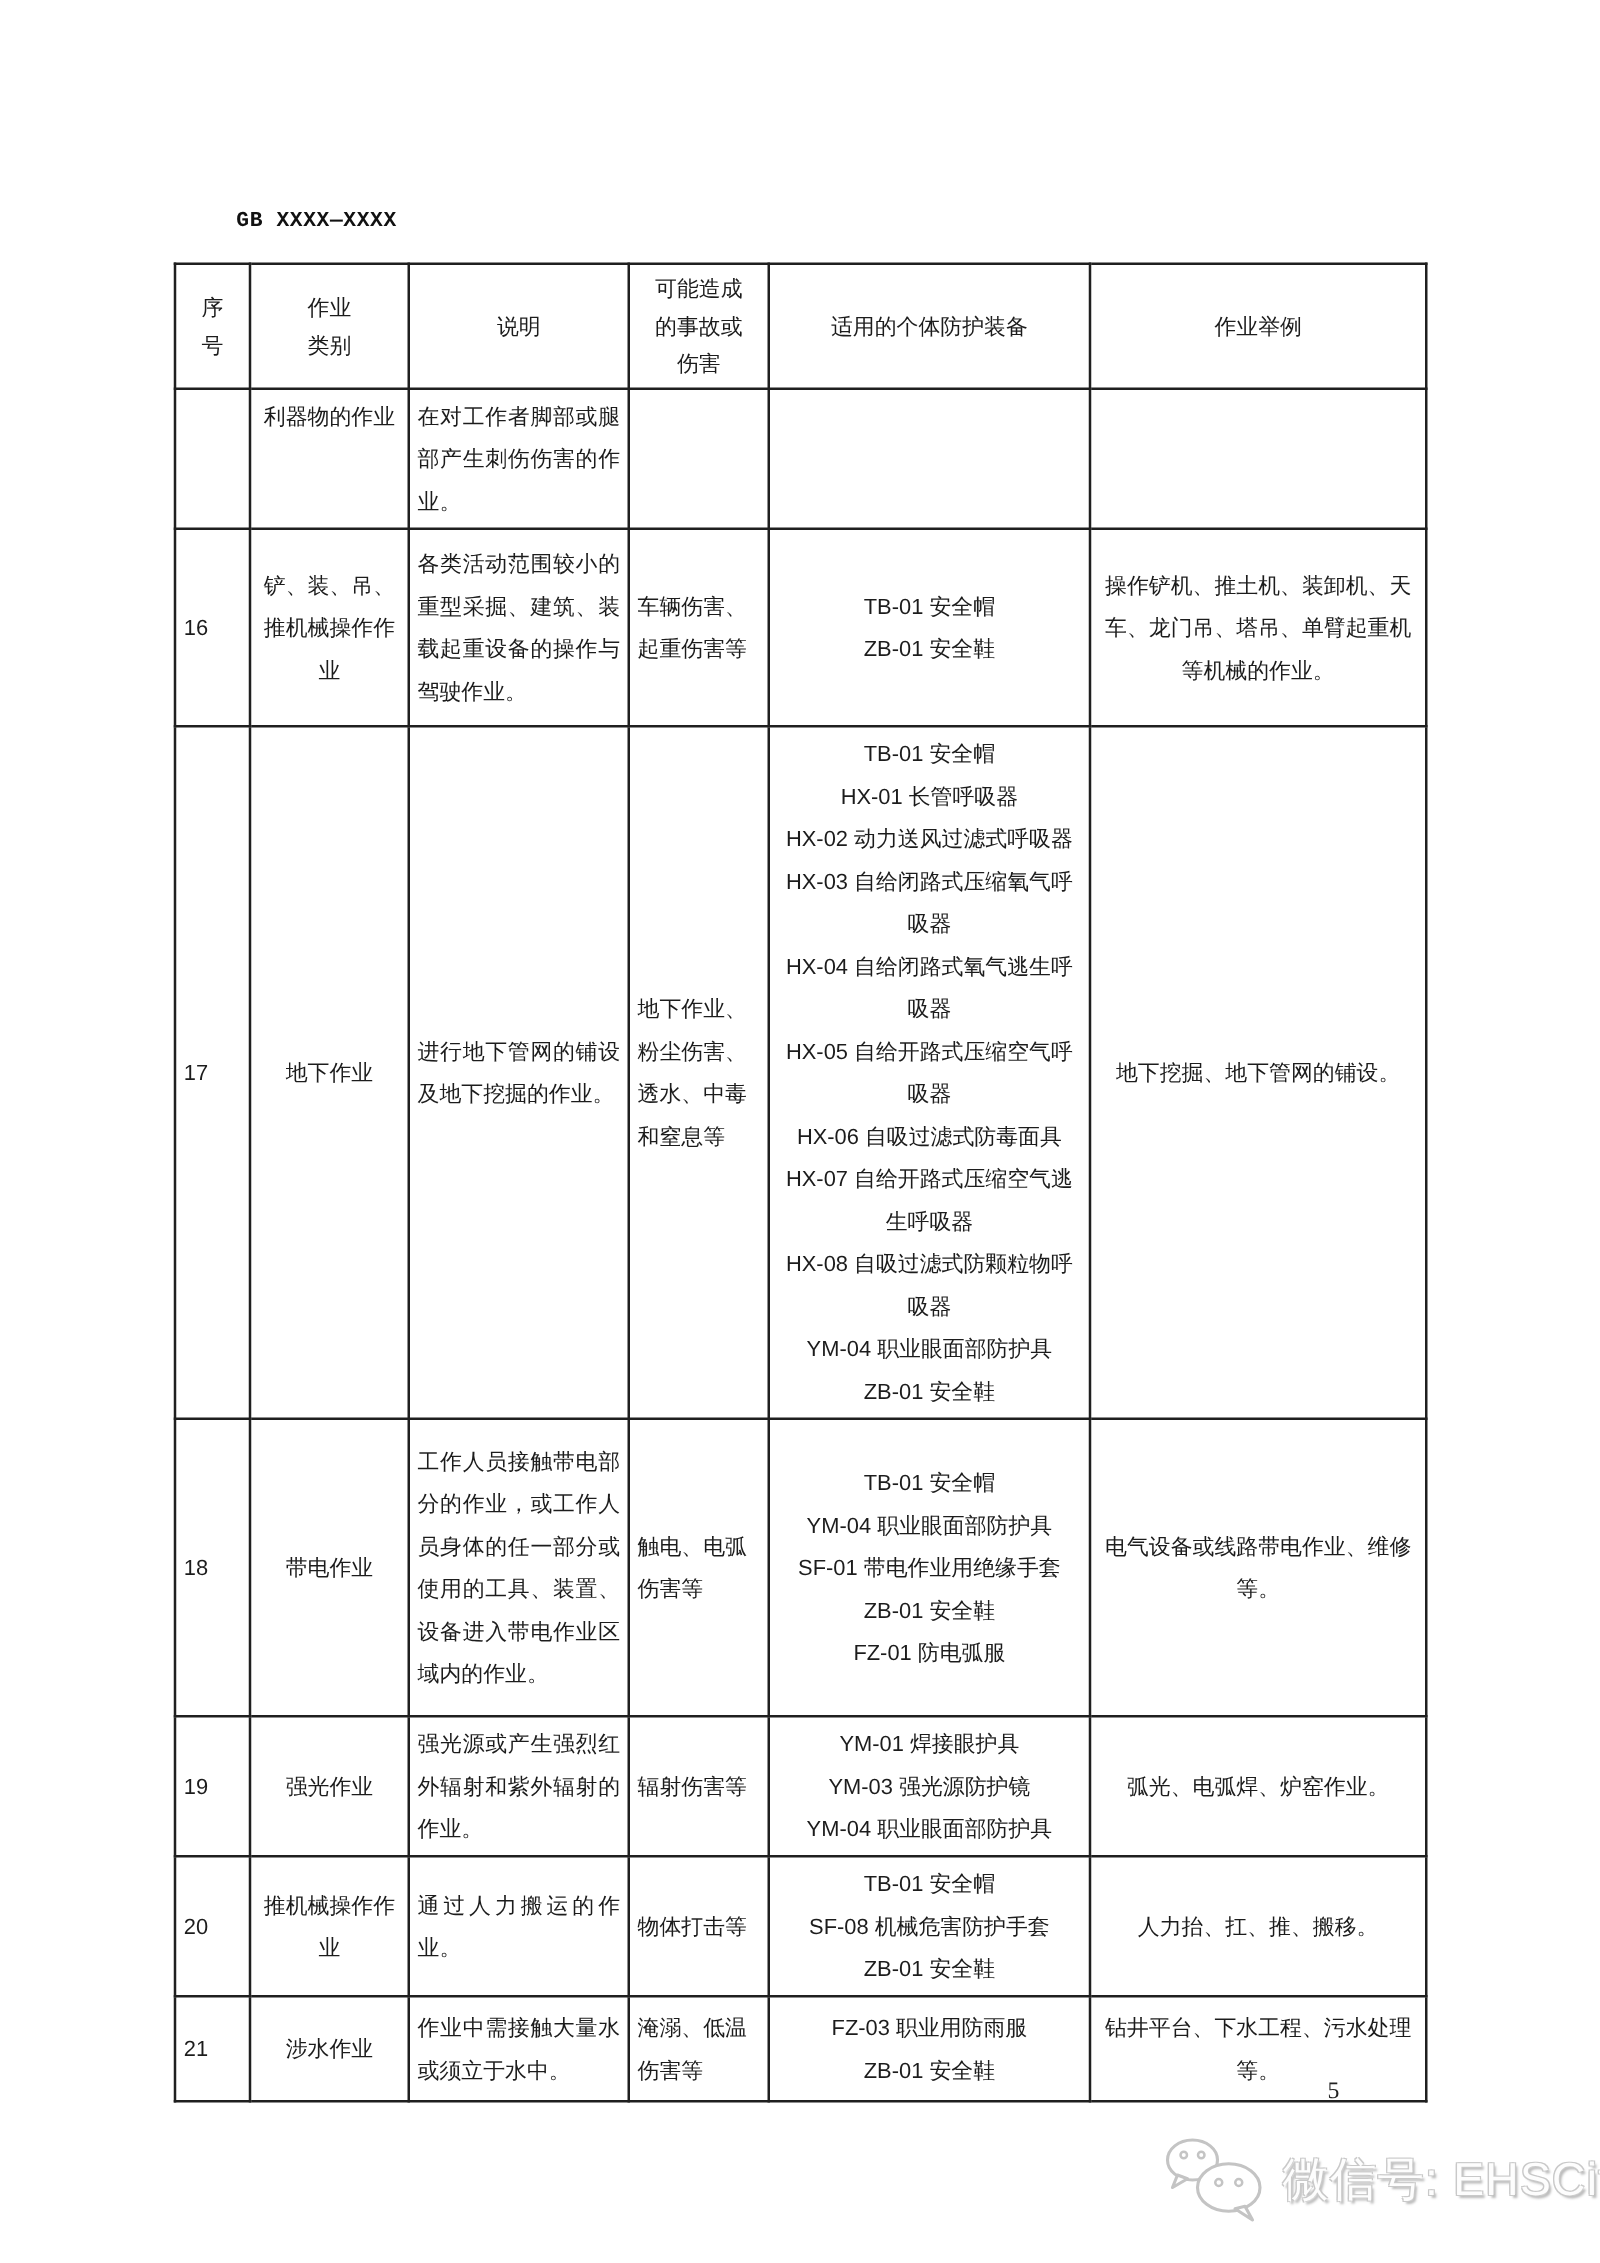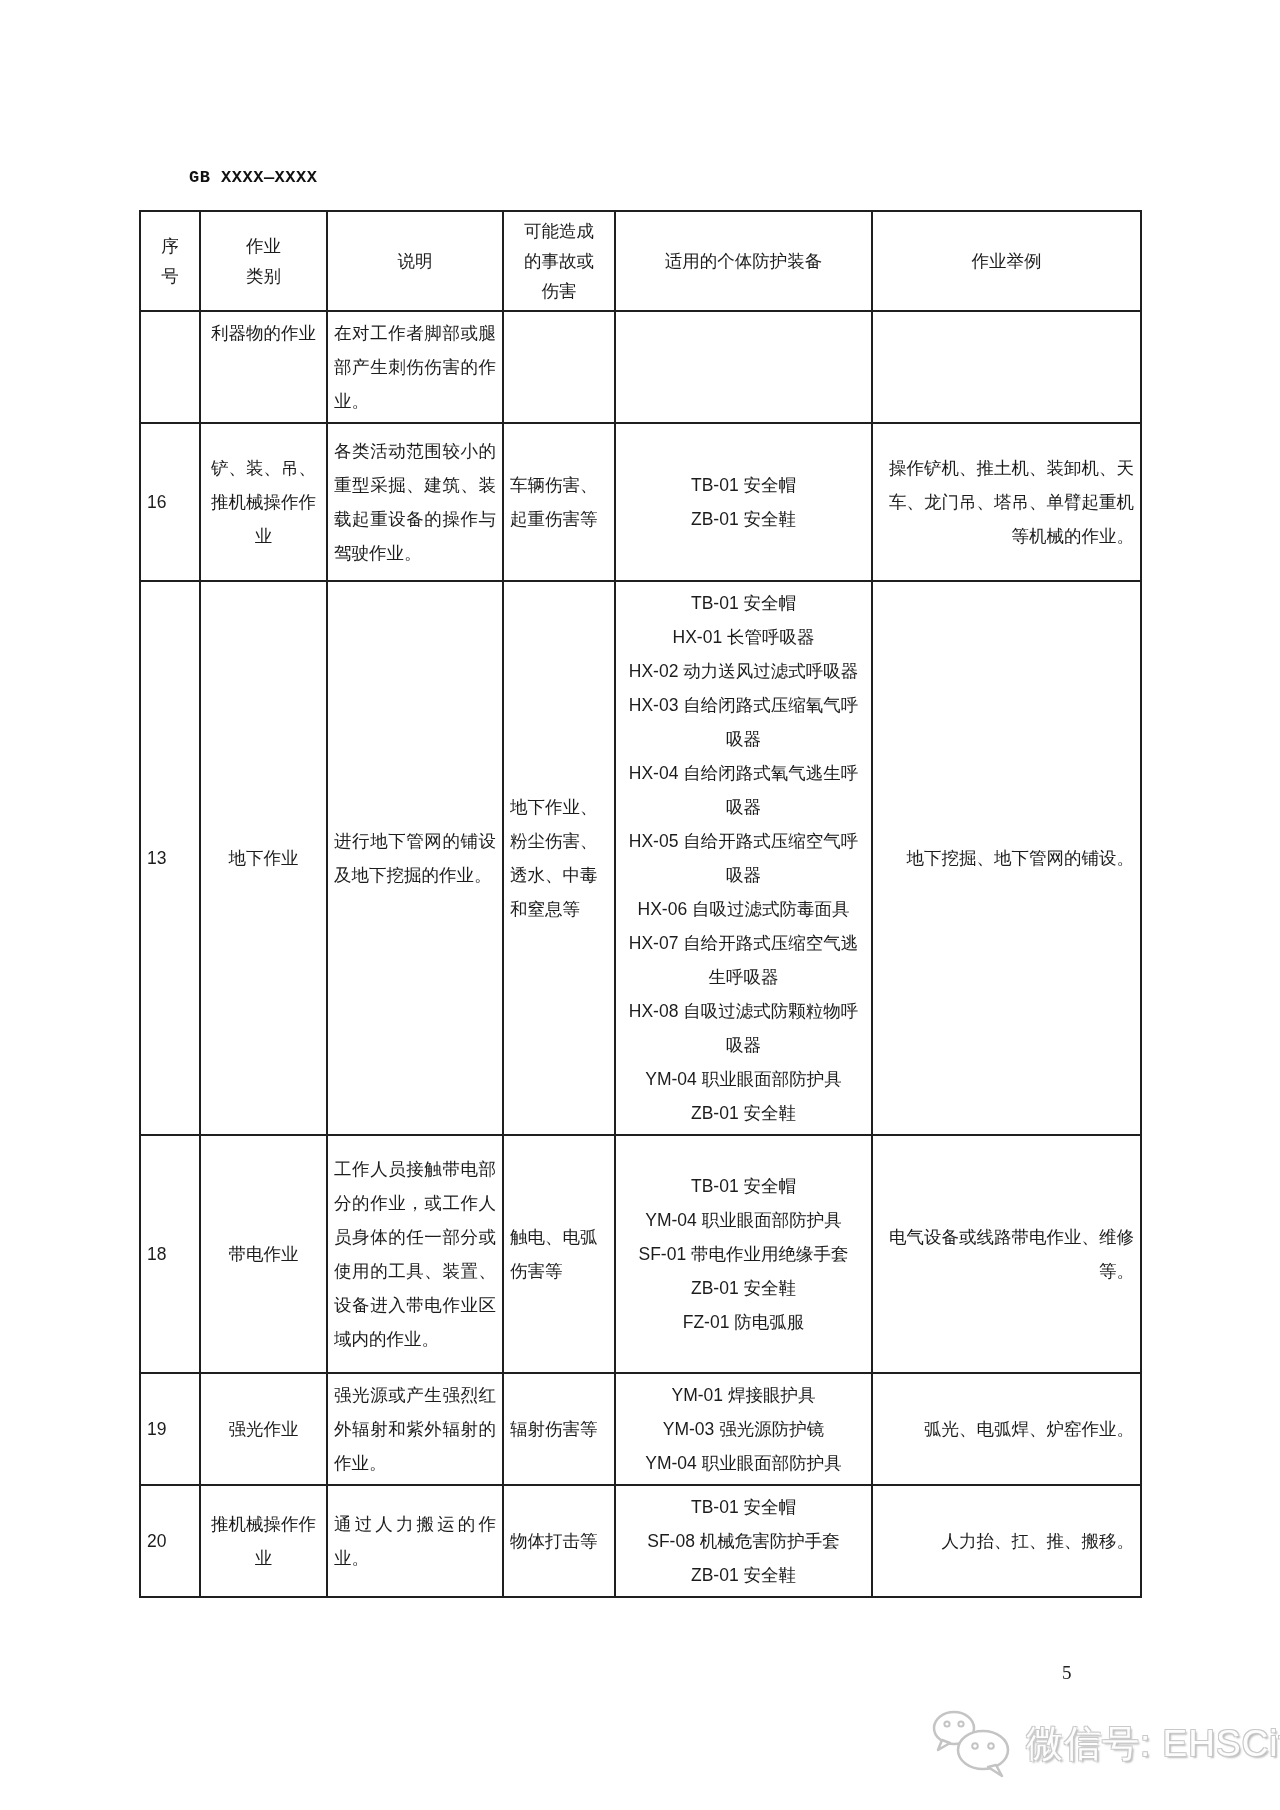--- a/index.html
+++ b/index.html
@@ -32,21 +32,21 @@
     padding:4px 6px;
     word-break:break-all;
     white-space:pre-line;
   }
   .std-table th{line-height:30px;text-align:center;}
   .c-no{text-align:left;}
   .c-cat{text-align:center;padding:4px 8px;}
   .c-desc{text-align:justify;text-align-last:left;padding:6px 12px;}
   .c-acc{padding:4px 6px;}
   .c-ppe{text-align:center;padding:8px 4px 8px 13px;line-height:35px;}
-  .c-ex{text-align:right;padding:8px 4px 8px 11px;line-height:35px;}
+  .c-ex{text-align:center;padding:8px 4px 8px 11px;line-height:35px;}
   tr.row-head{height:86px;}
   tr.row-0{height:96px;}
   tr.row-0 td{vertical-align:top;}
   tr.row-1{height:158px;}
   tr.row-3{height:238px;}
   tr.row-4{height:108px;}
   tr.row-5{height:98px;}
   tr.row-6{height:84px;}
   .page-number{
     position:absolute;left:1062px;top:1662px;
@@ -110,21 +110,21 @@
       <td class="c-no">16</td>
       <td class="c-cat">铲、装、吊、推机械操作作业</td>
       <td class="c-desc">各类活动范围较小的重型采掘、建筑、装载起重设备的操作与驾驶作业。</td>
       <td class="c-acc">车辆伤害、起重伤害等</td>
       <td class="c-ppe">TB-01 安全帽
 ZB-01 安全鞋</td>
       <td class="c-ex">操作铲机、推土机、装卸机、天车、龙门吊、塔吊、单臂起重机等机械的作业。</td>
     </tr>
 
     <tr class="row-2">
-      <td class="c-no">13</td>
+      <td class="c-no">17</td>
       <td class="c-cat">地下作业</td>
       <td class="c-desc">进行地下管网的铺设及地下挖掘的作业。</td>
       <td class="c-acc">地下作业、粉尘伤害、透水、中毒和窒息等</td>
       <td class="c-ppe">TB-01 安全帽
 HX-01 长管呼吸器
 HX-02 动力送风过滤式呼吸器
 HX-03 自给闭路式压缩氧气呼吸器
 HX-04 自给闭路式氧气逃生呼吸器
 HX-05 自给开路式压缩空气呼吸器
 HX-06 自吸过滤式防毒面具
@@ -163,20 +163,29 @@
       <td class="c-no">20</td>
       <td class="c-cat">推机械操作作业</td>
       <td class="c-desc">通过人力搬运的作业。</td>
       <td class="c-acc">物体打击等</td>
       <td class="c-ppe">TB-01 安全帽
 SF-08 机械危害防护手套
 ZB-01 安全鞋</td>
       <td class="c-ex">人力抬、扛、推、搬移。</td>
     </tr>
 
+    <tr class="row-6">
+      <td class="c-no">21</td>
+      <td class="c-cat">涉水作业</td>
+      <td class="c-desc">作业中需接触大量水或须立于水中。</td>
+      <td class="c-acc">淹溺、低温伤害等</td>
+      <td class="c-ppe">FZ-03 职业用防雨服
+ZB-01 安全鞋</td>
+      <td class="c-ex">钻井平台、下水工程、污水处理等。</td>
+    </tr>
   </tbody>
 </table>
 
 <div class="page-number">5</div>
 
 <div class="watermark">
   <svg class="wechat-icon" width="88" height="76" viewBox="0 0 88 76">
     <g fill="#ffffff" stroke="#c4c4c4" stroke-width="2.5">
       <ellipse cx="26" cy="22" rx="20" ry="16"></ellipse>
       <path d="M14 34 L10 44 L22 37 Z" stroke-linejoin="round"></path>

